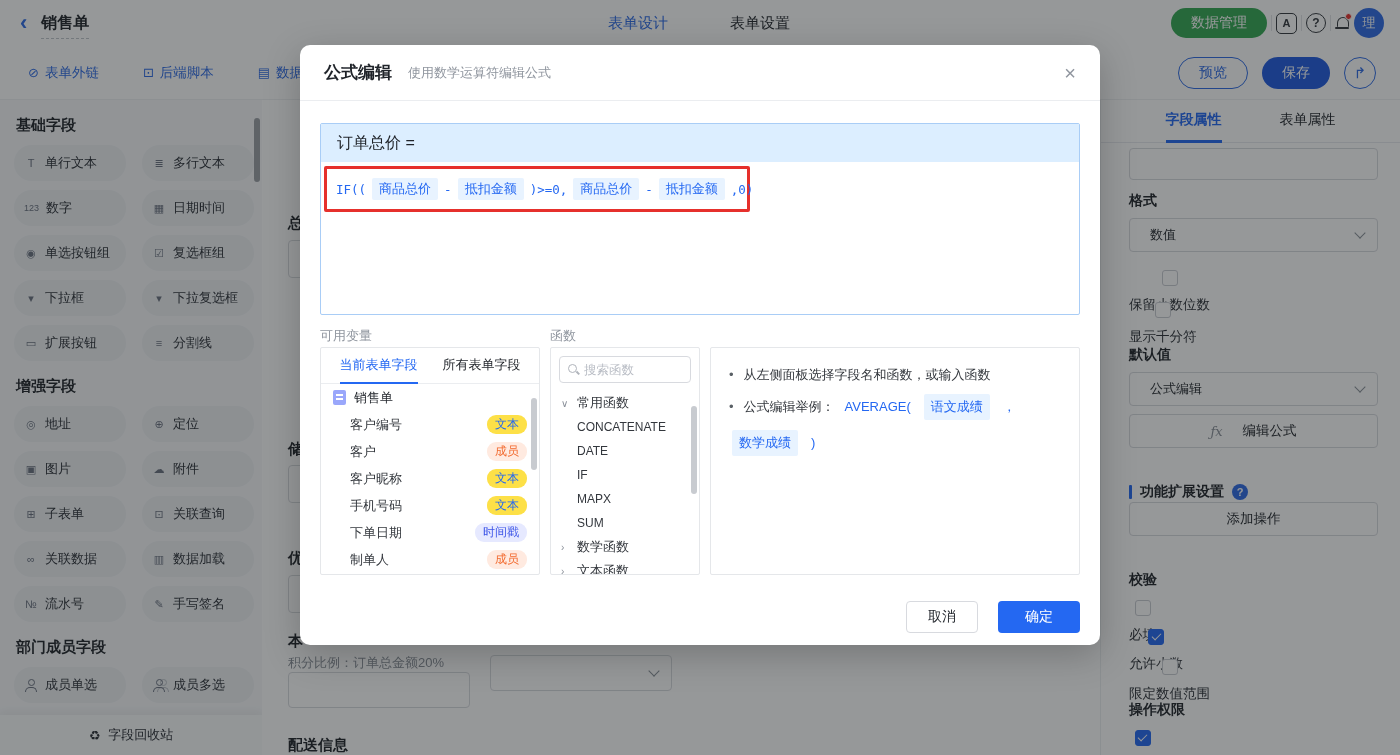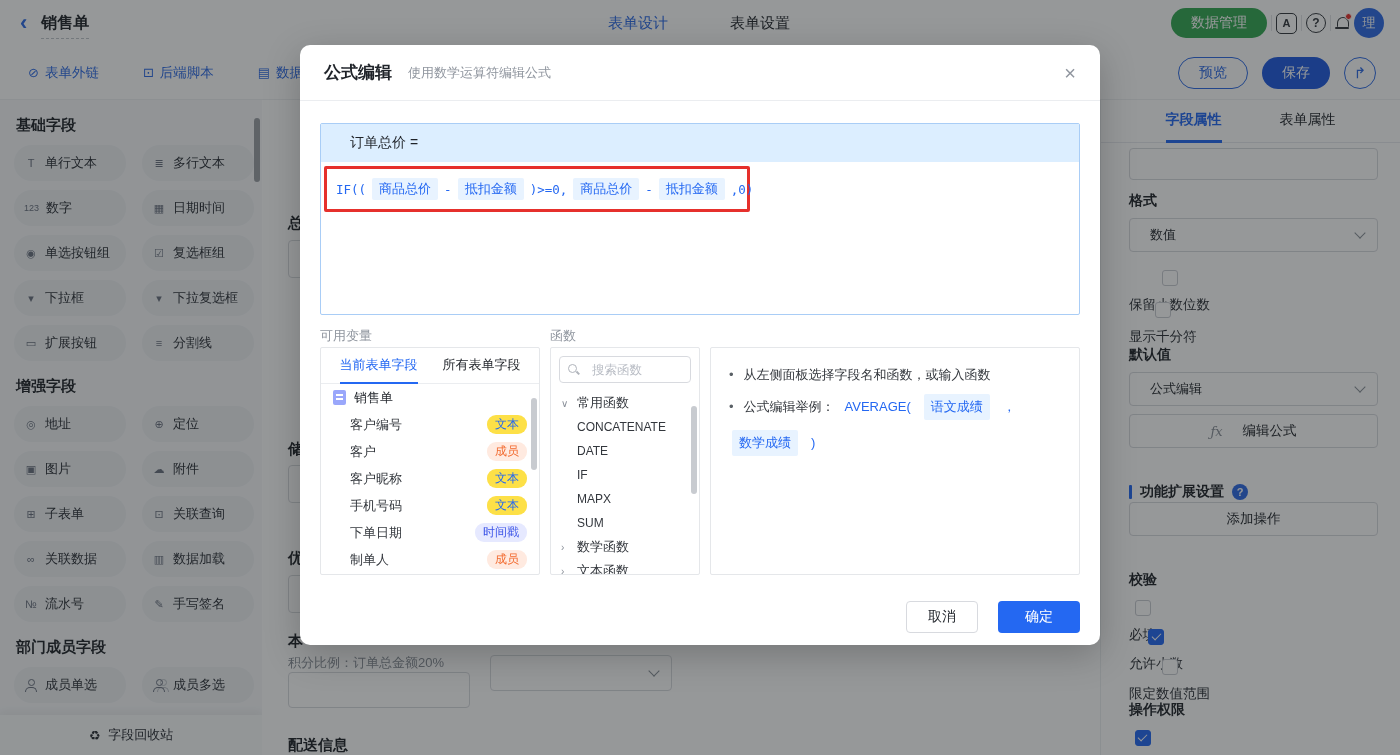--- a/index.html
+++ b/index.html
@@ -79,21 +79,21 @@
 
   
   .overlay { position:absolute; inset:0; background:rgba(23,26,29,.45); z-index:50; }
   .modal { position:absolute; left:300px; top:45px; width:800px; height:600px; background:#fff; border-radius:10px; box-shadow:0 10px 36px rgba(0,0,0,.22); z-index:100; }
   .m-head { height:56px; display:flex; align-items:center; padding:0 24px; border-bottom:1px solid #ebedf0; }
   .m-title { font-size:17px; font-weight:700; }
   .m-sub { font-size:13px; color:#8f959e; margin-left:16px; }
   .m-close { margin-left:auto; font-size:20px; color:#8f959e; cursor:pointer; line-height:1; }
 
   .fbox { position:absolute; left:20px; top:78px; width:760px; height:192px; border:1px solid #a9cdf6; border-radius:2px; background:#fff; }
-  .fband { height:38px; background:#dceeff; display:flex; align-items:center; padding:0 29px; font-size:14px; color:#1f2329; }
+  .fband { height:38px; background:#dceeff; display:flex; align-items:center; padding:0 16px; font-size:16px; color:#1f2329; }
   .red-anno { position:absolute; left:3px; top:42px; width:426px; border:3px solid #e6302c; border-radius:2px; padding:9px 8px; cursor:text; }
   .fline { font-family:"DejaVu Sans Mono",monospace; font-size:12.5px; color:#2468f2; white-space:nowrap; display:flex; align-items:center; }
   .fseg { margin:0 1px; }
   .ftok { background:#e8f3ff; color:#2468f2; padding:2px 7px; margin:0 5px; border-radius:2px; font-family:"Liberation Sans",sans-serif; font-size:13px; cursor:pointer; }
 
   .col-label { position:absolute; top:282px; font-size:13px; color:#8f959e; }
   .panelbox { position:absolute; top:302px; height:228px; border:1px solid #e5e7ea; border-radius:2px; background:#fff; overflow:hidden; }
   .vars { left:20px; width:220px; }
   .vtabs { display:flex; height:36px; align-items:center; justify-content:space-around; border-bottom:1px solid #ebedf0; padding:0 6px; }
   .vtab { font-size:13px; cursor:pointer; height:36px; display:flex; align-items:center; border-bottom:2px solid transparent; }
@@ -104,21 +104,21 @@
   .vrow .badge { margin-left:auto; font-size:12px; padding:1px 8px; border-radius:9px; }
   .b-text { background:#fde047; color:#2468f2; }
   .b-member { background:#ffeae0; color:#f26a2e; }
   .b-time { background:#e6e9ff; color:#3d55e8; }
   .doc { width:13px; height:15px; background:#9aa7fb; border-radius:2px; position:relative; margin-right:8px; }
   .doc::after { content:""; position:absolute; left:3px; top:4px; width:7px; height:2px; background:#fff; box-shadow:0 4px 0 #fff; }
   .indent { padding-left:29px !important; }
   .v-scroll { position:absolute; right:2px; top:50px; width:6px; height:72px; background:#c8cbd0; border-radius:3px; }
 
   .funcs { left:250px; width:150px; }
-  .searchbox { margin:8px; height:27px; border:1px solid #d8dadf; border-radius:4px; display:flex; align-items:center; padding:0 8px; gap:12px; }
+  .searchbox { margin:8px; height:27px; border:1px solid #d8dadf; border-radius:4px; display:flex; align-items:center; padding:0 8px; gap:4px; }
   .searchbox input { border:none; outline:none; width:90px; font-size:12.5px; font-family:"Liberation Sans",sans-serif; color:#33373d; background:transparent; }
   .searchbox input::placeholder { color:#b8bcc4; }
   .mag { position:relative; width:12px; height:12px; display:inline-block; flex:none; }
   .mag::before { content:""; position:absolute; left:0; top:0; width:7px; height:7px; border:1.5px solid #b0b4bb; border-radius:50%; }
   .mag::after { content:""; position:absolute; left:8px; top:8px; width:4px; height:1.5px; background:#b0b4bb; transform:rotate(45deg); }
   .frow { display:flex; align-items:center; height:24px; padding:0 10px; font-size:13px; color:#33373d; cursor:pointer; gap:6px; }
   .frow .chev { color:#8a9099; font-size:10px; width:10px; }
   .fitem { padding-left:26px; font-size:12px; }
   .f-scroll { position:absolute; right:2px; top:58px; width:6px; height:88px; background:#c8cbd0; border-radius:3px; }
 

